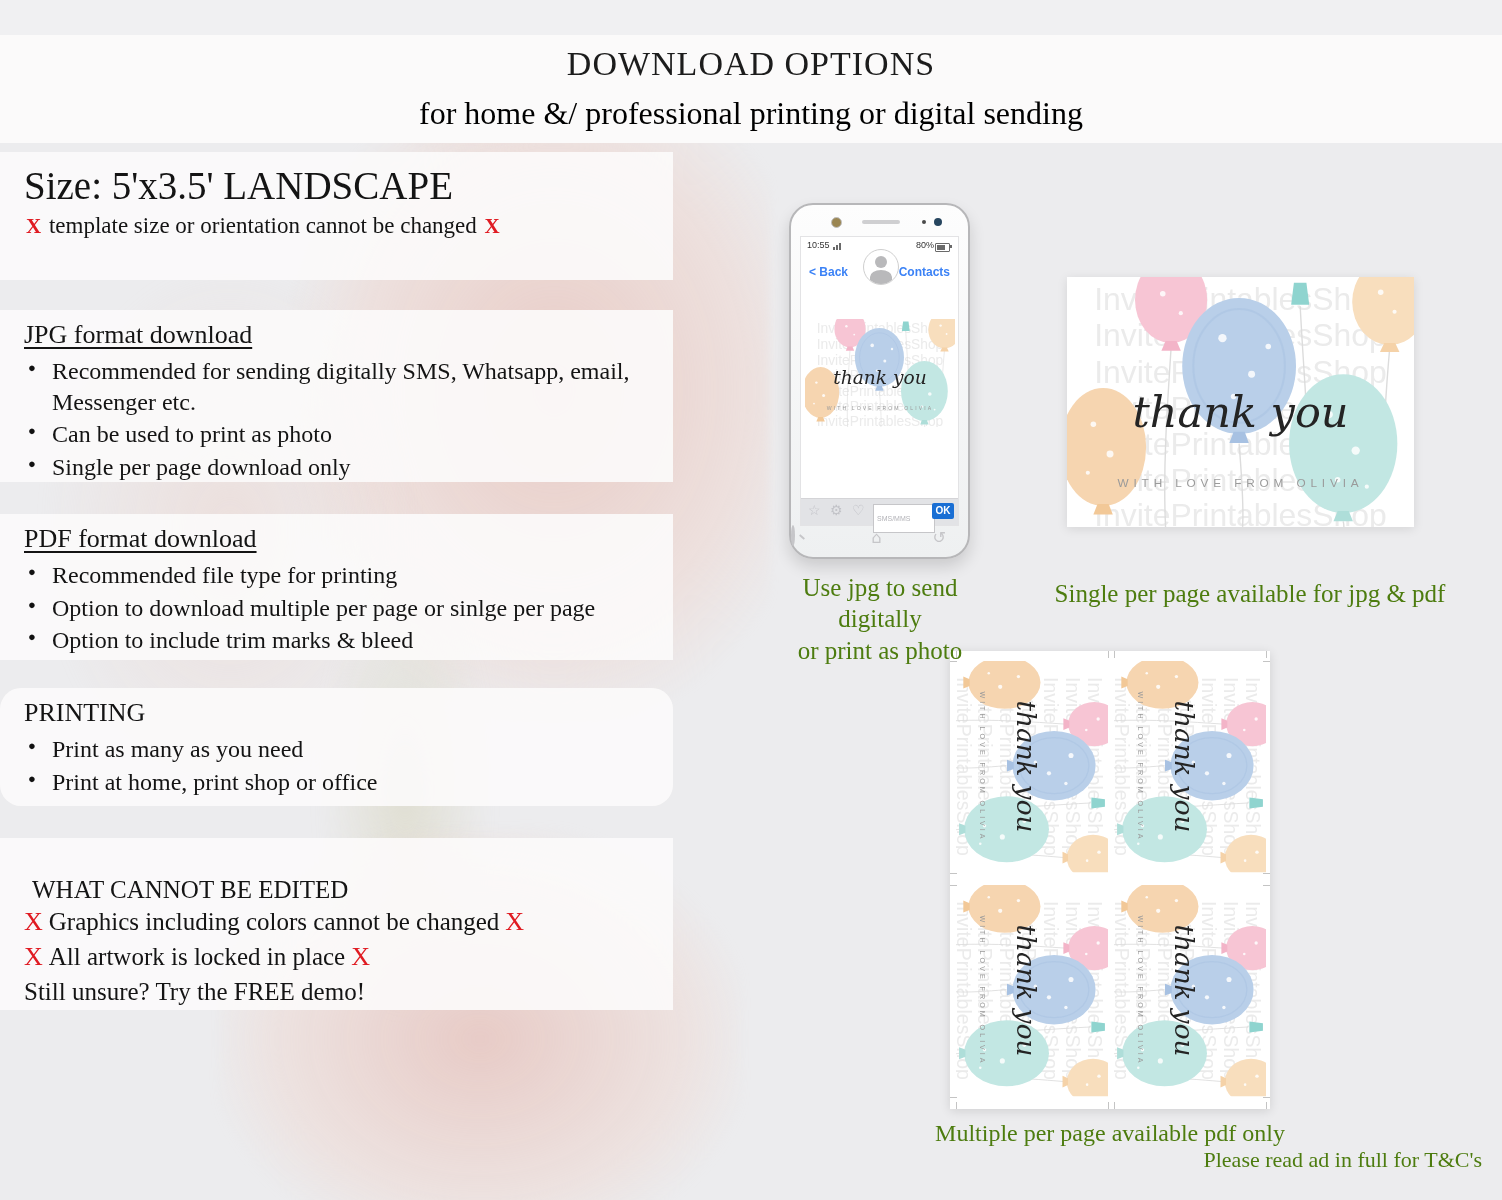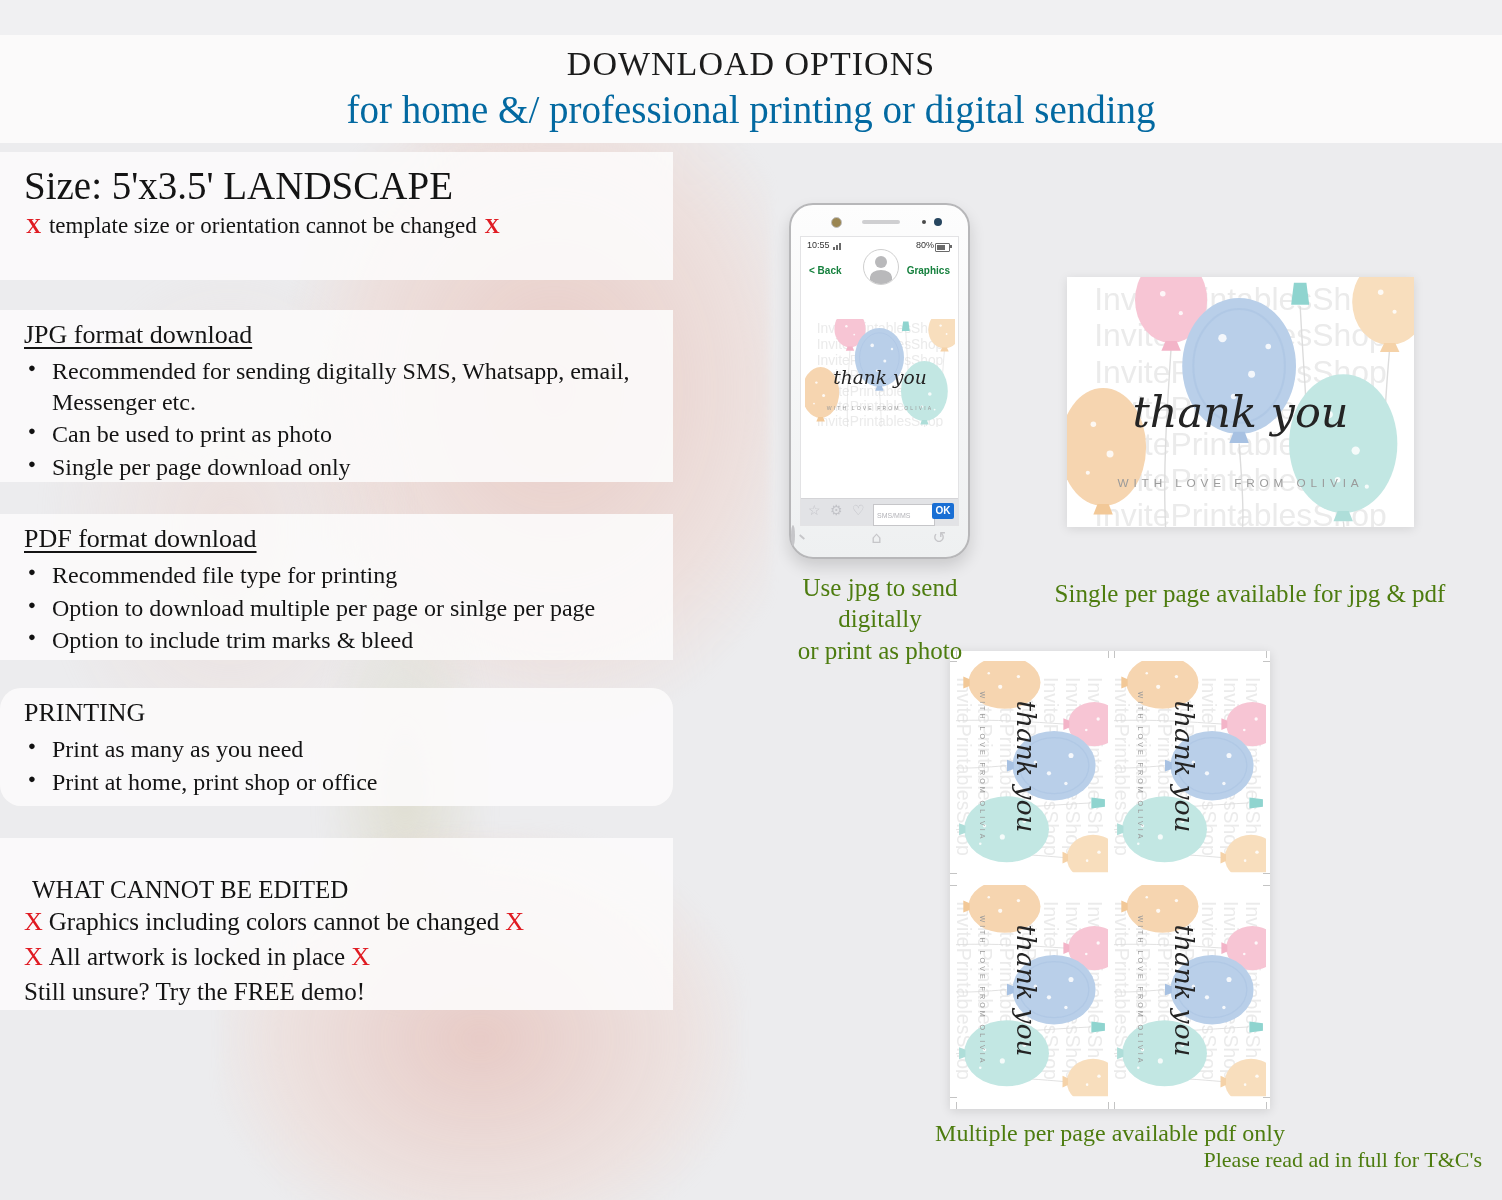--- a/index.html
+++ b/index.html
@@ -21,21 +21,21 @@
     background:radial-gradient(ellipse at 50% 50%, rgba(209,206,176,.45), rgba(236,236,238,0) 70%);
     filter:blur(9px);}
   .fl5{left:350px;top:55px;width:240px;height:95px;
     background:radial-gradient(ellipse at 50% 50%, rgba(235,209,202,.55), rgba(236,236,238,0) 72%);
     filter:blur(4px);}
 
   
   .top-gap{position:absolute;left:0;top:0;width:100%;height:35px;background:#f0f0f2;}
   .header-band{position:absolute;left:0;top:35px;width:100%;height:108px;background:#fbfafa;text-align:center;}
   .header-title{margin-top:10px;font-size:34px;color:#1c1c1c;letter-spacing:1px;}
-  .header-sub{margin-top:4px;font-size:39px;color:#0369a1;}
+  .header-sub{margin-top:12px;font-size:32px;color:#000000;}
 
   
   .strip{position:absolute;left:0;width:673px;background:rgba(252,251,251,.9);color:#141414;}
   .strip-size{top:152px;height:128px;}
   .strip-jpg{top:310px;height:172px;}
   .strip-pdf{top:514px;height:146px;}
   .strip-print{top:688px;height:118px;border-radius:21px;}
   .strip-cannot{top:838px;height:172px;}
   .pad{padding:10px 16px 0 24px;}
 
@@ -66,35 +66,35 @@
     font-size:9px;color:#333;}
   .statusrow .time{float:left;}
   .statusrow .batt-label{float:right;margin-right:18px;}
   .sigbars{display:inline-block;margin-left:3px;}
   .sigbars i{display:inline-block;width:2px;background:#6a6a6a;margin-right:1px;vertical-align:bottom;}
   .sigbars i:nth-child(1){height:3px;}.sigbars i:nth-child(2){height:5px;}.sigbars i:nth-child(3){height:7px;}
   .battery{position:absolute;right:2px;top:3px;width:13px;height:7px;border:1px solid #6a6a6a;border-radius:1px;}
   .battery::before{content:"";position:absolute;left:1px;top:1px;bottom:1px;width:8px;background:#6a6a6a;}
   .battery::after{content:"";position:absolute;right:-3px;top:1px;width:2px;height:3px;background:#6a6a6a;}
   .navrow{position:absolute;left:8px;right:8px;top:22px;height:24px;font-family:"Liberation Sans",sans-serif;
-    font-size:10px;color:#15803d;font-weight:bold;}
+    font-size:12px;color:#3b82f6;font-weight:bold;}
   .navrow .back{float:left;margin-top:6px;}
   .navrow .contacts{float:right;margin-top:6px;}
   .avatar{position:absolute;left:50%;margin-left:-17px;top:12px;width:34px;height:34px;border-radius:50%;
     background:#fff;border:1px solid #cfcfcf;overflow:hidden;}
   .avatar::before{content:"";position:absolute;left:50%;margin-left:-6px;top:6px;width:12px;height:12px;border-radius:50%;background:#b9b9bb;}
   .avatar::after{content:"";position:absolute;left:50%;margin-left:-11px;top:20px;width:22px;height:14px;border-radius:50% 50% 0 0;background:#b9b9bb;}
   .mini-card-wrap{position:absolute;left:50%;margin-left:-75px;top:82px;width:150px;height:108px;}
   .ptoolbar{position:absolute;left:0;right:0;bottom:0;height:26px;background:#e2e3e6;border-top:1px solid #d4d4d7;
     font-family:"Liberation Sans",sans-serif;}
   .ptool-ico{position:absolute;top:3px;font-size:14px;color:#c2c3c8;}
   .ptool-ico.star{left:7px;}
   .ptool-ico.gear{left:29px;}
   .ptool-ico.heart{left:51px;}
-  .sms-input{position:absolute;left:72px;top:5px;width:62px;height:22px;border:1px solid #c6c6c9;background:#fff;
+  .sms-input{position:absolute;left:72px;top:5px;width:62px;height:29px;border:1px solid #c6c6c9;background:#fff;
     font-size:7px;color:#9a9aa0;font-family:"Liberation Sans",sans-serif;padding:0 3px;box-sizing:border-box;}
   .sms-input::placeholder{color:#b3b3b8;}
   .okbtn{position:absolute;right:4px;top:4px;width:22px;height:16px;background:#1a6fd4;color:#fff;font-size:10px;
     font-weight:bold;text-align:center;line-height:16px;border-radius:2px;font-family:"Liberation Sans",sans-serif;}
   .pnav{position:absolute;left:0;right:0;bottom:6px;height:24px;}
   .pnav .ico{position:absolute;color:#c6c6c9;font-size:16px;font-family:"DejaVu Sans",sans-serif;}
   .ico-home{left:50%;margin-left:-8px;top:1px;}
   .ico-undo{right:22px;top:1px;}
   .ico-search{left:24px;top:4px;width:8px;height:8px;border:2px solid #c6c6c9;border-radius:50%;}
   .ico-search::after{content:"";position:absolute;left:8px;top:9px;width:6px;height:2px;background:#c6c6c9;transform:rotate(40deg);}
@@ -263,21 +263,21 @@
     <div class="dot-a"></div>
     <div class="dot-b"></div>
     <div class="pscreen">
       <div class="statusrow">
         <span class="time">10:55</span><span class="sigbars"><i></i><i></i><i></i></span>
         <span class="batt-label">80%</span>
         <span class="battery"></span>
       </div>
       <div class="navrow">
         <span class="back">&lt; Back</span>
-        <span class="contacts">Graphics</span>
+        <span class="contacts">Contacts</span>
       </div>
       <div class="avatar"></div>
       <div class="mini-card-wrap">
         <svg class="card-art" viewBox="0 0 500 360">
             <use href="#bcard"></use>
           </svg>
       </div>
       <div class="ptoolbar">
         <span class="ptool-ico star">☆</span>
         <span class="ptool-ico gear">⚙</span>

